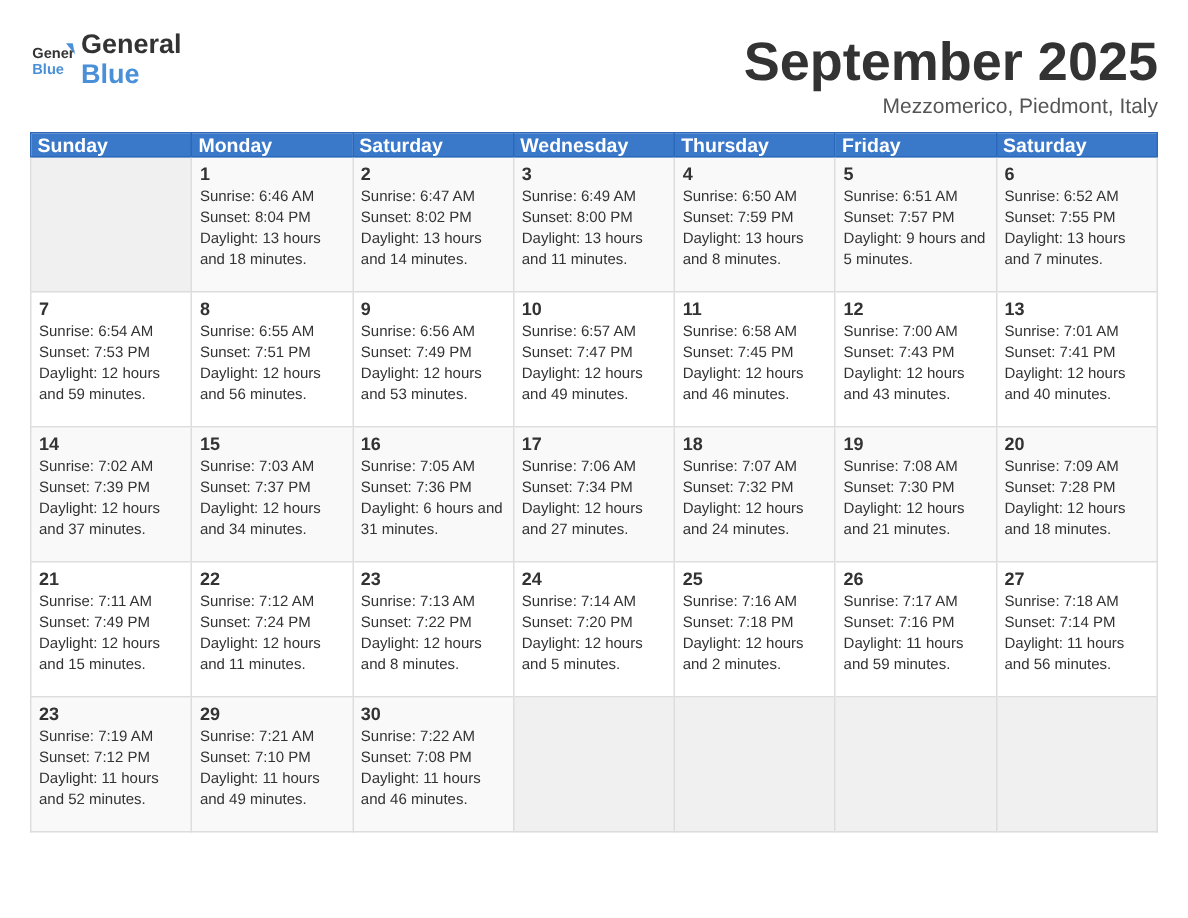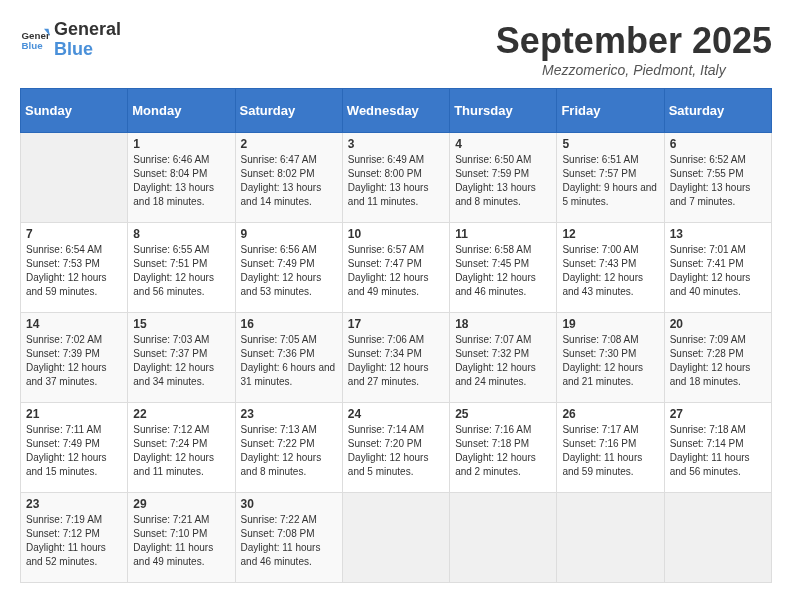--- a/index.html
+++ b/index.html
@@ -28,42 +28,41 @@
     }
     .logo-text span {
       color: #4a90d9;
     }
     .logo-icon {
       width: 30px;
       height: 30px;
       margin-right: 4px;
     }
     .title-block {
-      text-align: center;
+      text-align: right;
     }
     .month-title {
       font-size: 36px;
       font-weight: bold;
       color: #333;
     }
     .location {
       font-size: 14px;
       color: #555;
-      font-style: italic;
     }
     table {
       width: 100%;
       border-collapse: collapse;
       border: 1px solid #ccc;
     }
     thead tr th {
       background-color: #3a78c9;
       color: #fff;
       font-size: 13px;
-      padding: 14px 4px;
+      padding: 0 4px;
       text-align: left;
       border: 1px solid #2a68b9;
     }
     tbody tr td {
       vertical-align: top;
       border: 1px solid #ddd;
       padding: 4px 5px;
       font-size: 10.5px;
       color: #333;
       height: 90px;

